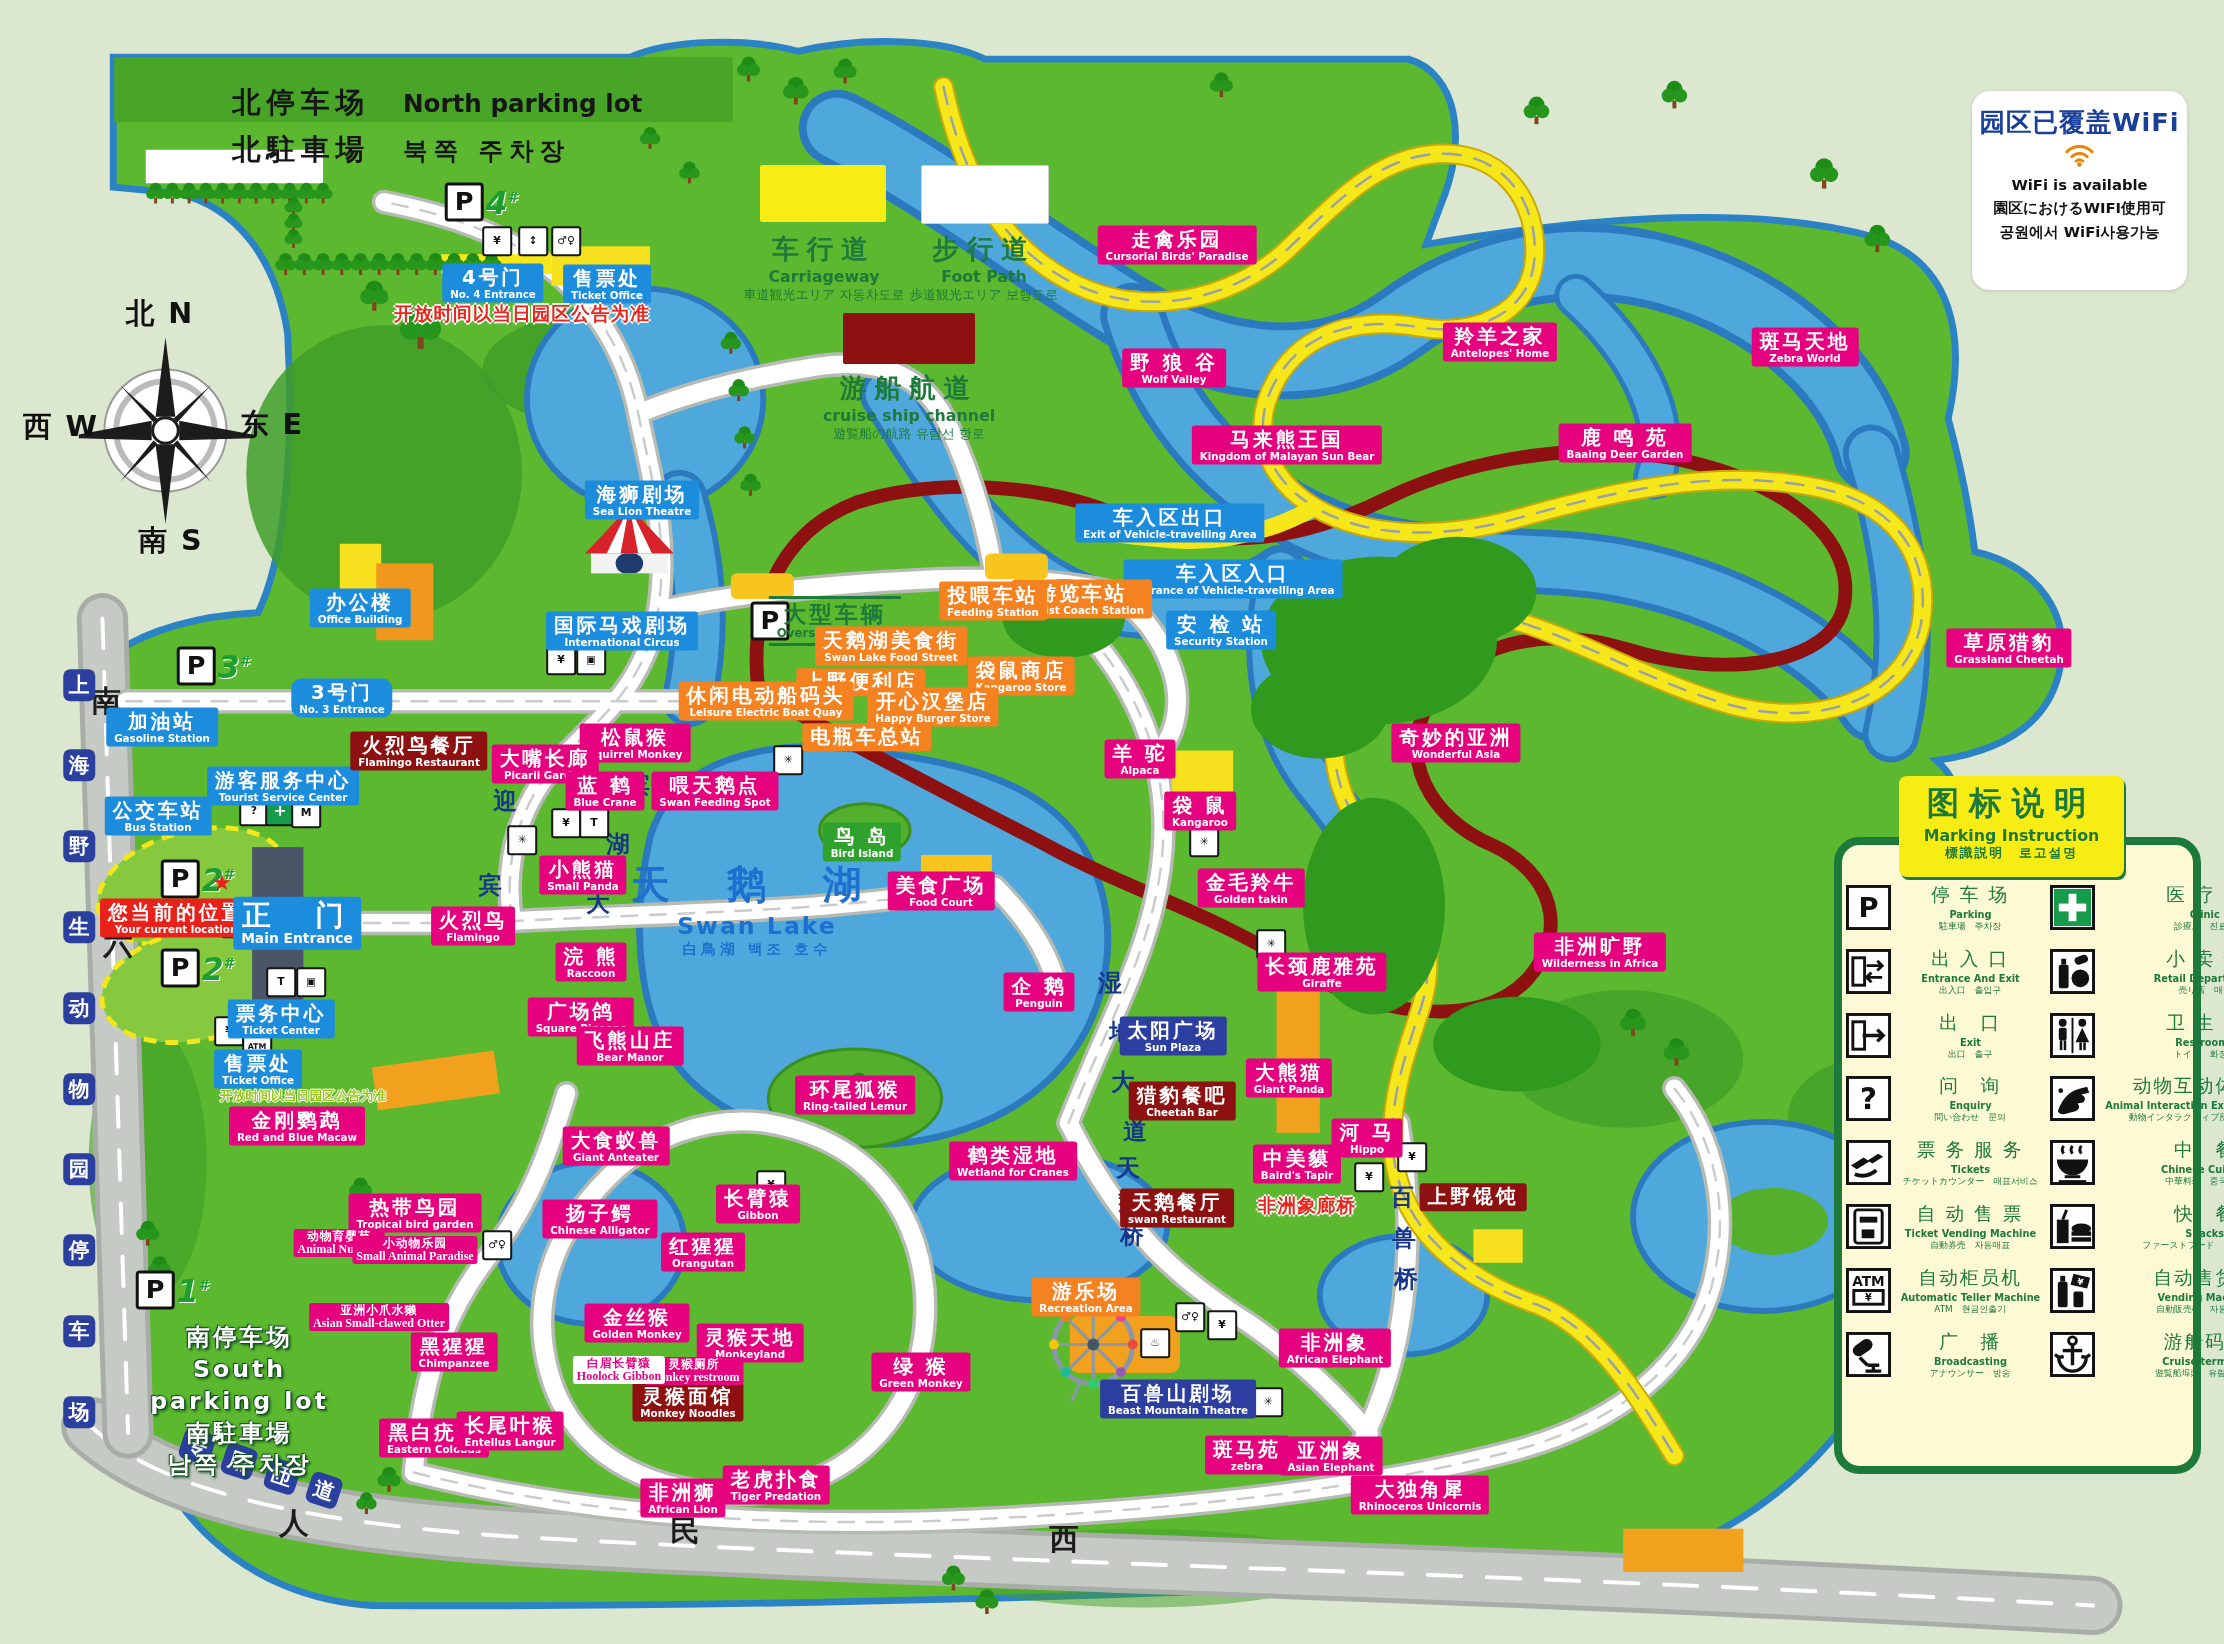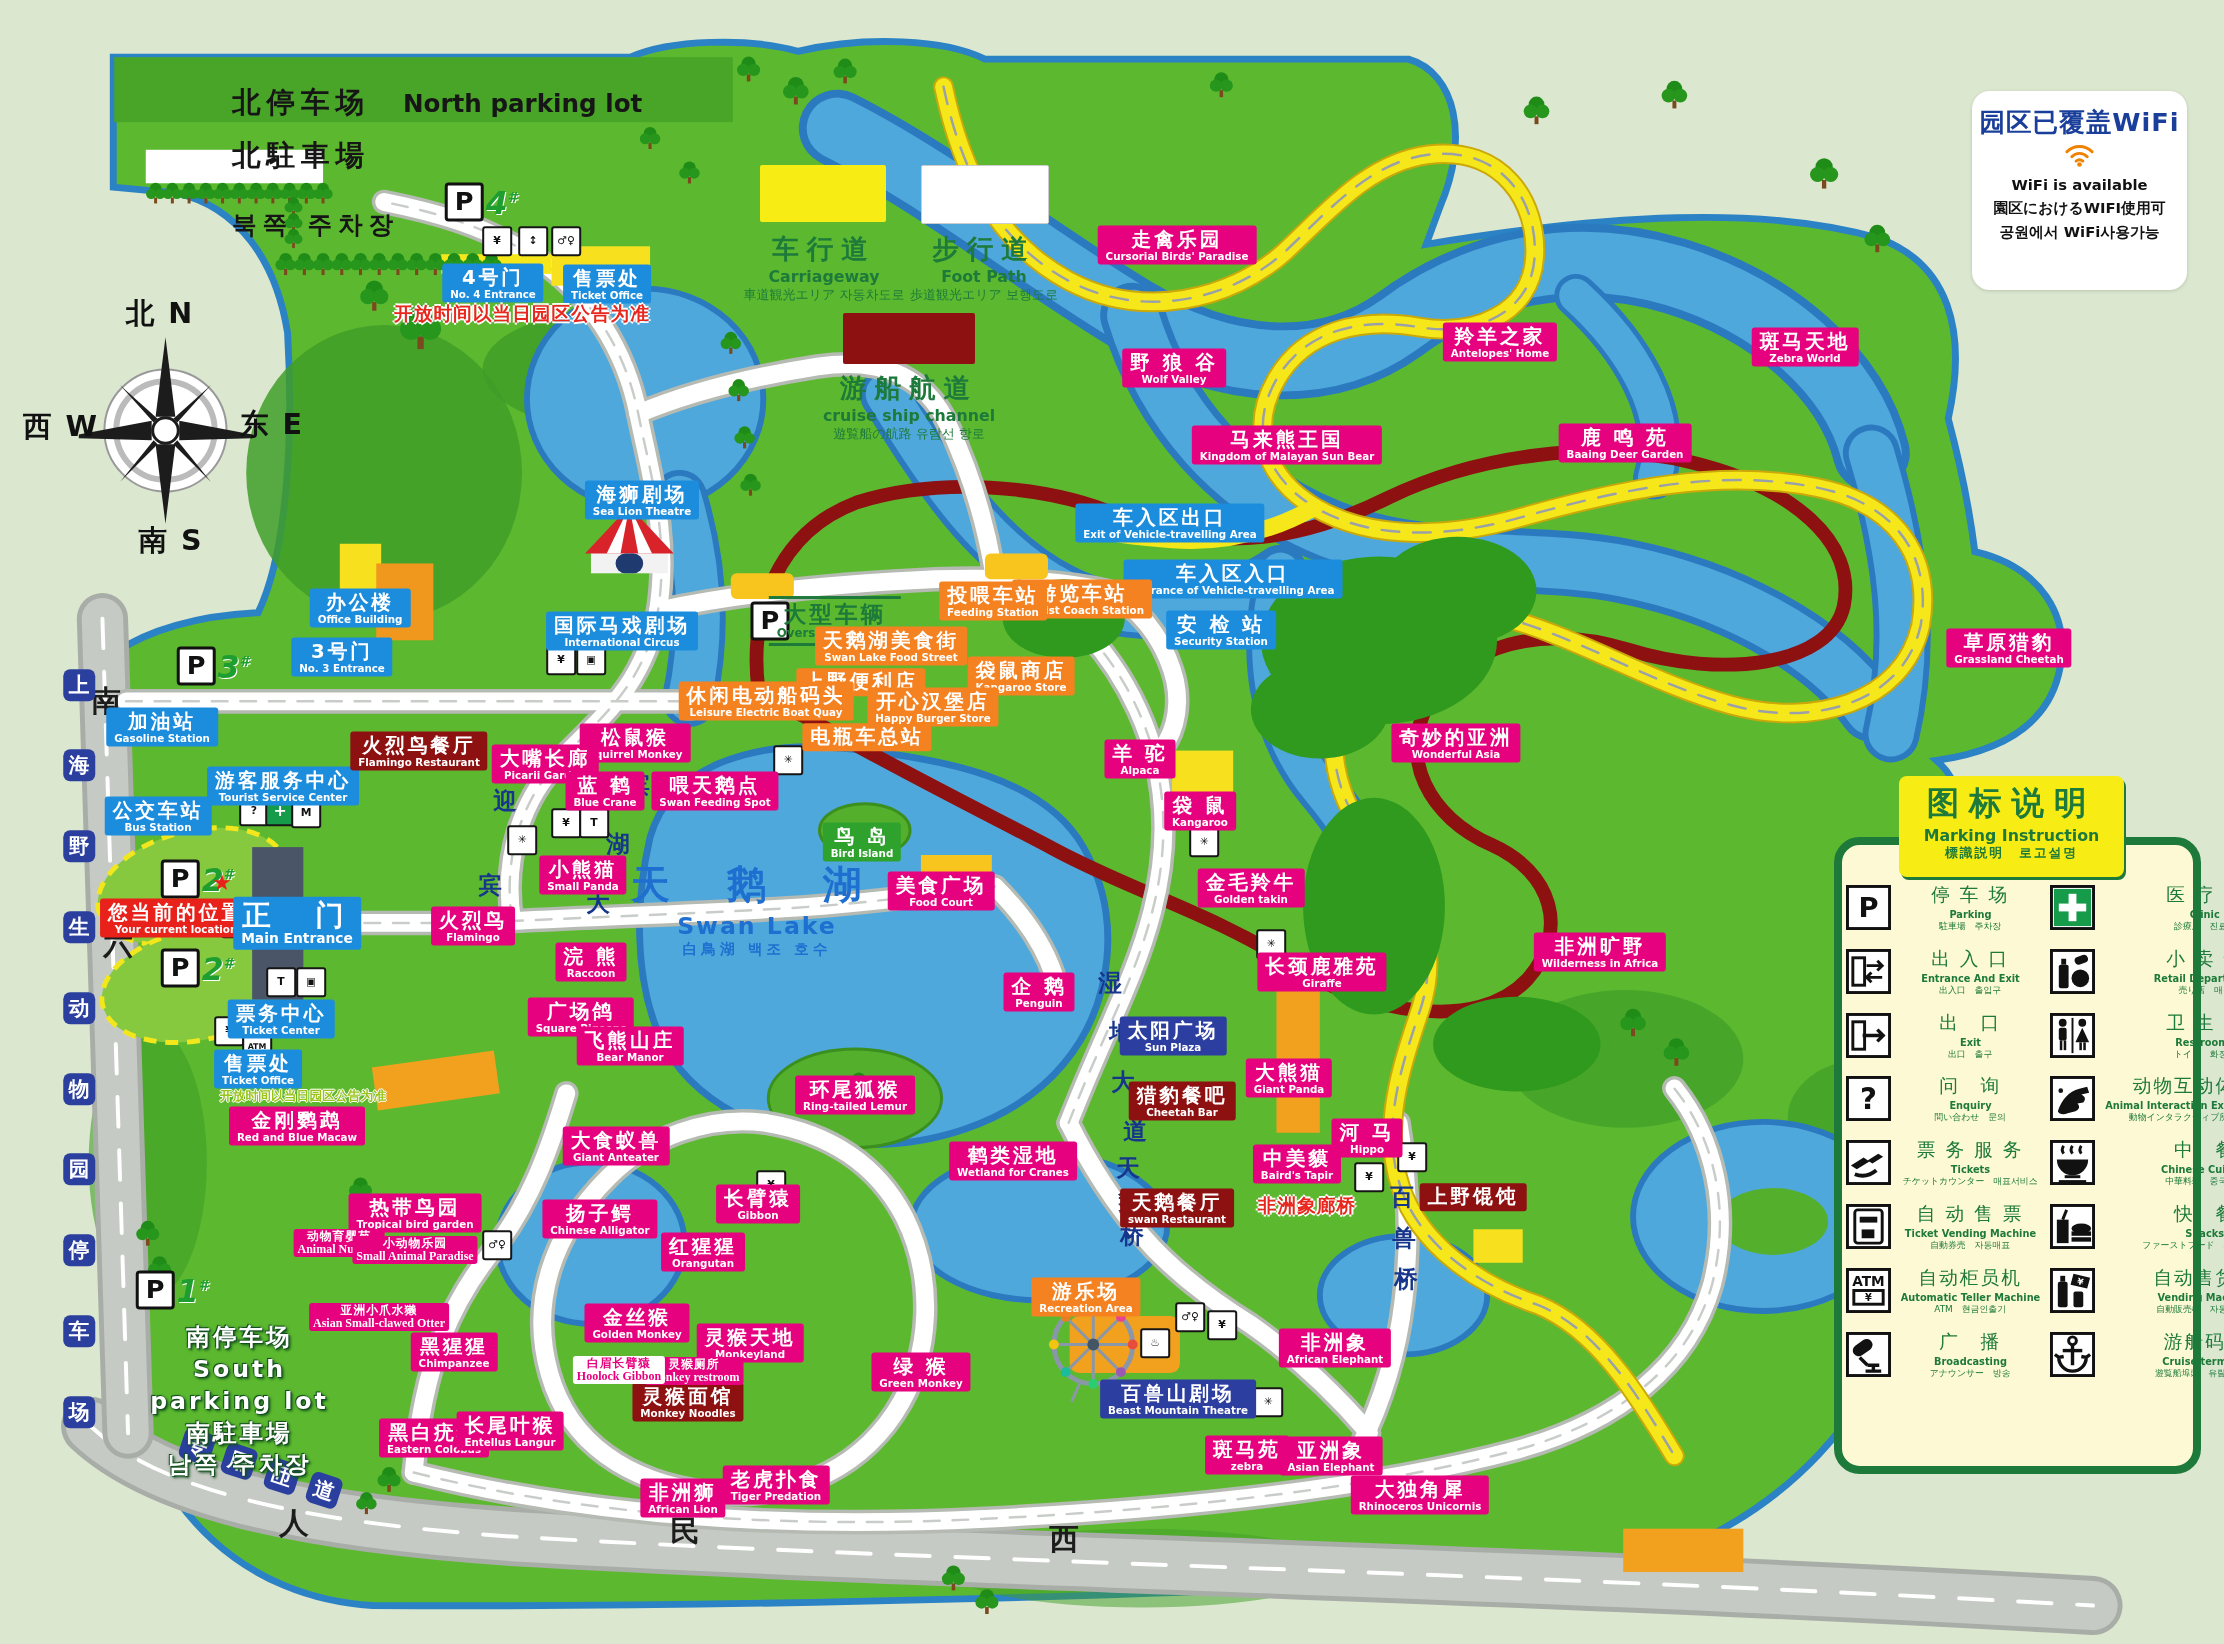--- a/index.html
+++ b/index.html
@@ -648,21 +648,21 @@
       </g>
       <circle r="13" fill="#fff" stroke="#1c1c1c" stroke-width="3"></circle>
     </g>
   </svg>
 
   <div class="parklot" style="left:232px;top:83px;">
     <div class="r">
         <span class="cjk">北停车场</span>
         <span class="lat">North parking lot</span>
       </div>
-    <div class="r" style="margin-top:14px;flex-direction:column;">
+    <div class="r" style="margin-top:8px;">
         <span class="cjk">北駐車場</span>
         <span class="lat" style="letter-spacing:5.9px;">북쪽 주차장</span>
       </div>
   </div>
 
   <div class="southlot" style="left:126px;top:1322px;width:227px;">
     <div>南停车场</div>
     <div>South parking lot</div>
     <div>南駐車場</div>
     <div>남쪽 주차장</div>
@@ -954,21 +954,21 @@
         <span class="cn">开放时间以当日园区公告为准</span>
       </div>
       <div class="lbl blue" style="left: 642px; top: 500px;">
         <span class="cn">海狮剧场</span>
         <span class="en">Sea Lion Theatre</span>
       </div>
       <div class="lbl blue" style="left: 360px; top: 608px;">
         <span class="cn">办公楼</span>
         <span class="en">Office Building</span>
       </div>
-      <div class="lbl blue" style="left: 342px; top: 657px;">
+      <div class="lbl blue" style="left: 342px; top: 698px; border-radius: 10px;">
         <span class="cn">3号门</span>
         <span class="en">No. 3 Entrance</span>
       </div>
       <div class="lbl blue" style="left: 162px; top: 727px;">
         <span class="cn">加油站</span>
         <span class="en">Gasoline Station</span>
       </div>
       <div class="lbl blue" style="left: 622px; top: 631px;">
         <span class="cn">国际马戏剧场</span>
         <span class="en">International Circus</span>

